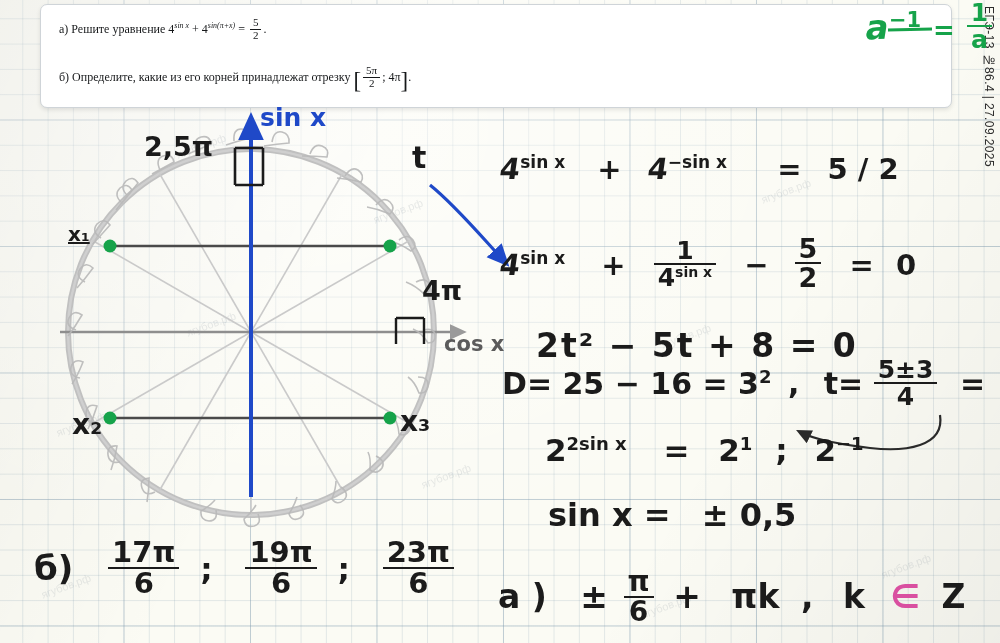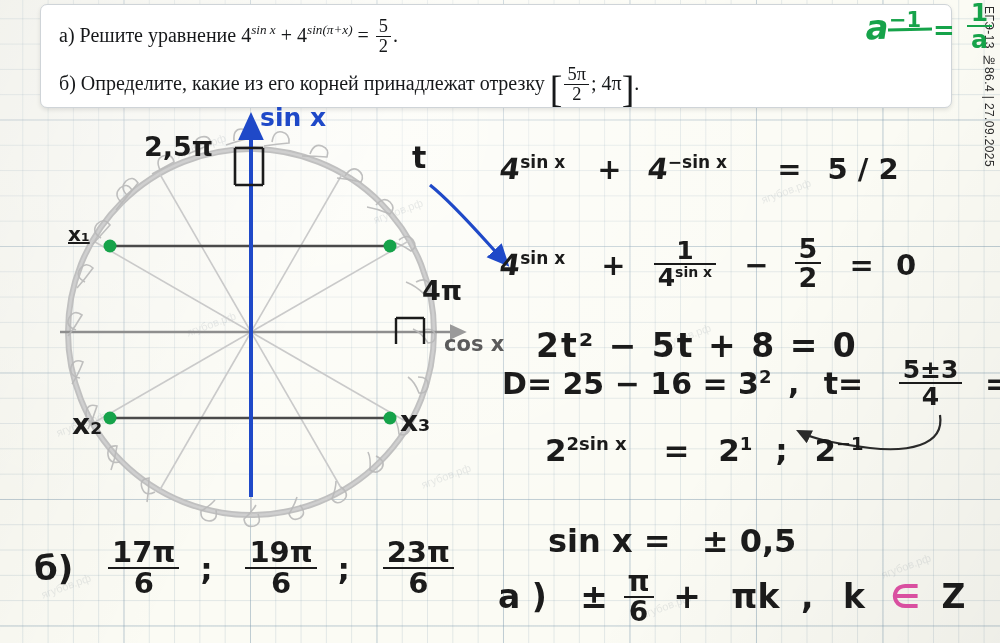--- a/index.html
+++ b/index.html
@@ -48,21 +48,21 @@
     background: #ffffff;
     border: 1px solid #cfd4d8;
     border-radius: 7px;
     box-shadow: 0 2px 4px rgba(0,0,0,0.10);
     overflow: visible;
   }
   .task-line {
     position: absolute;
     left: 18px;
     color: #16181a;
-    font-size: 20px;
+    font-size: 12px;
     white-space: nowrap;
     font-family: "Liberation Serif", serif;
   }
   #task-a { top: 12px; }
   #task-b { top: 60px; }
   .frac {
     display: inline-block;
     vertical-align: -0.55em;
     text-align: center;
     font-size: 0.92em;
@@ -303,37 +303,37 @@
   <span style="margin-left:18px;">=</span>
   <span style="margin-left:12px;">0</span>
 </div>
 
 <div class="hw ink-black" style="left:536px; top:326px; font-size:33px; font-weight:600; letter-spacing:2px;">2t² − 5t + 8 = 0</div>
 
 <div class="hw ink-black" style="left:502px; top:357px; font-size:30px; font-weight:600;">
   <span>D= 25 − 16 = 3</span><span style="font-size:18px; vertical-align:super;">2</span>
   <span style="margin-left:6px;">,</span>
   <span style="margin-left:14px;">t=</span>
-  <span class="hwf" style="margin-left:25px; font-size:25px; vertical-align:-0.45em;">
+  <span class="hwf" style="margin-left:0; font-size:25px; vertical-align:-0.45em;">
     <span class="n">5±3</span>
     <span class="d">4</span>
   </span>
   <span style="margin-left:12px;">=</span>
   
 </div>
 
 <div class="hw ink-black" style="left:530px; top:432px; font-size:31px; font-weight:600;padding-left:15px;">
   <span>2</span><span style="font-size:18px; vertical-align:super;">2sin x</span>
   <span style="margin-left:26px;">=</span>
   <span style="margin-left:18px;">2</span><span style="font-size:18px; vertical-align:super;">1</span>
   <span style="margin-left:12px;">;</span>
   <span style="margin-left:16px;">2</span><span style="font-size:18px; vertical-align:super;">−1</span>
 </div>
 
-<div class="hw ink-black" style="left:548px; top:522px; font-size:32px; font-weight:600;">
+<div class="hw ink-black" style="left:548px; top:496px; font-size:32px; font-weight:600;">
   <span>sin x =</span>
   <span style="margin-left:20px;">± 0,5</span>
 </div>
 
 <div class="hw ink-black" style="left:498px; top:568px; font-size:33px; font-weight:600;">
   <span>а )</span>
   <span style="margin-left:22px;">±</span>
   <span class="hwf" style="margin-left:4px; font-size:28px; vertical-align:-0.45em;">
     <span class="n">π</span>
     <span class="d">6</span>

